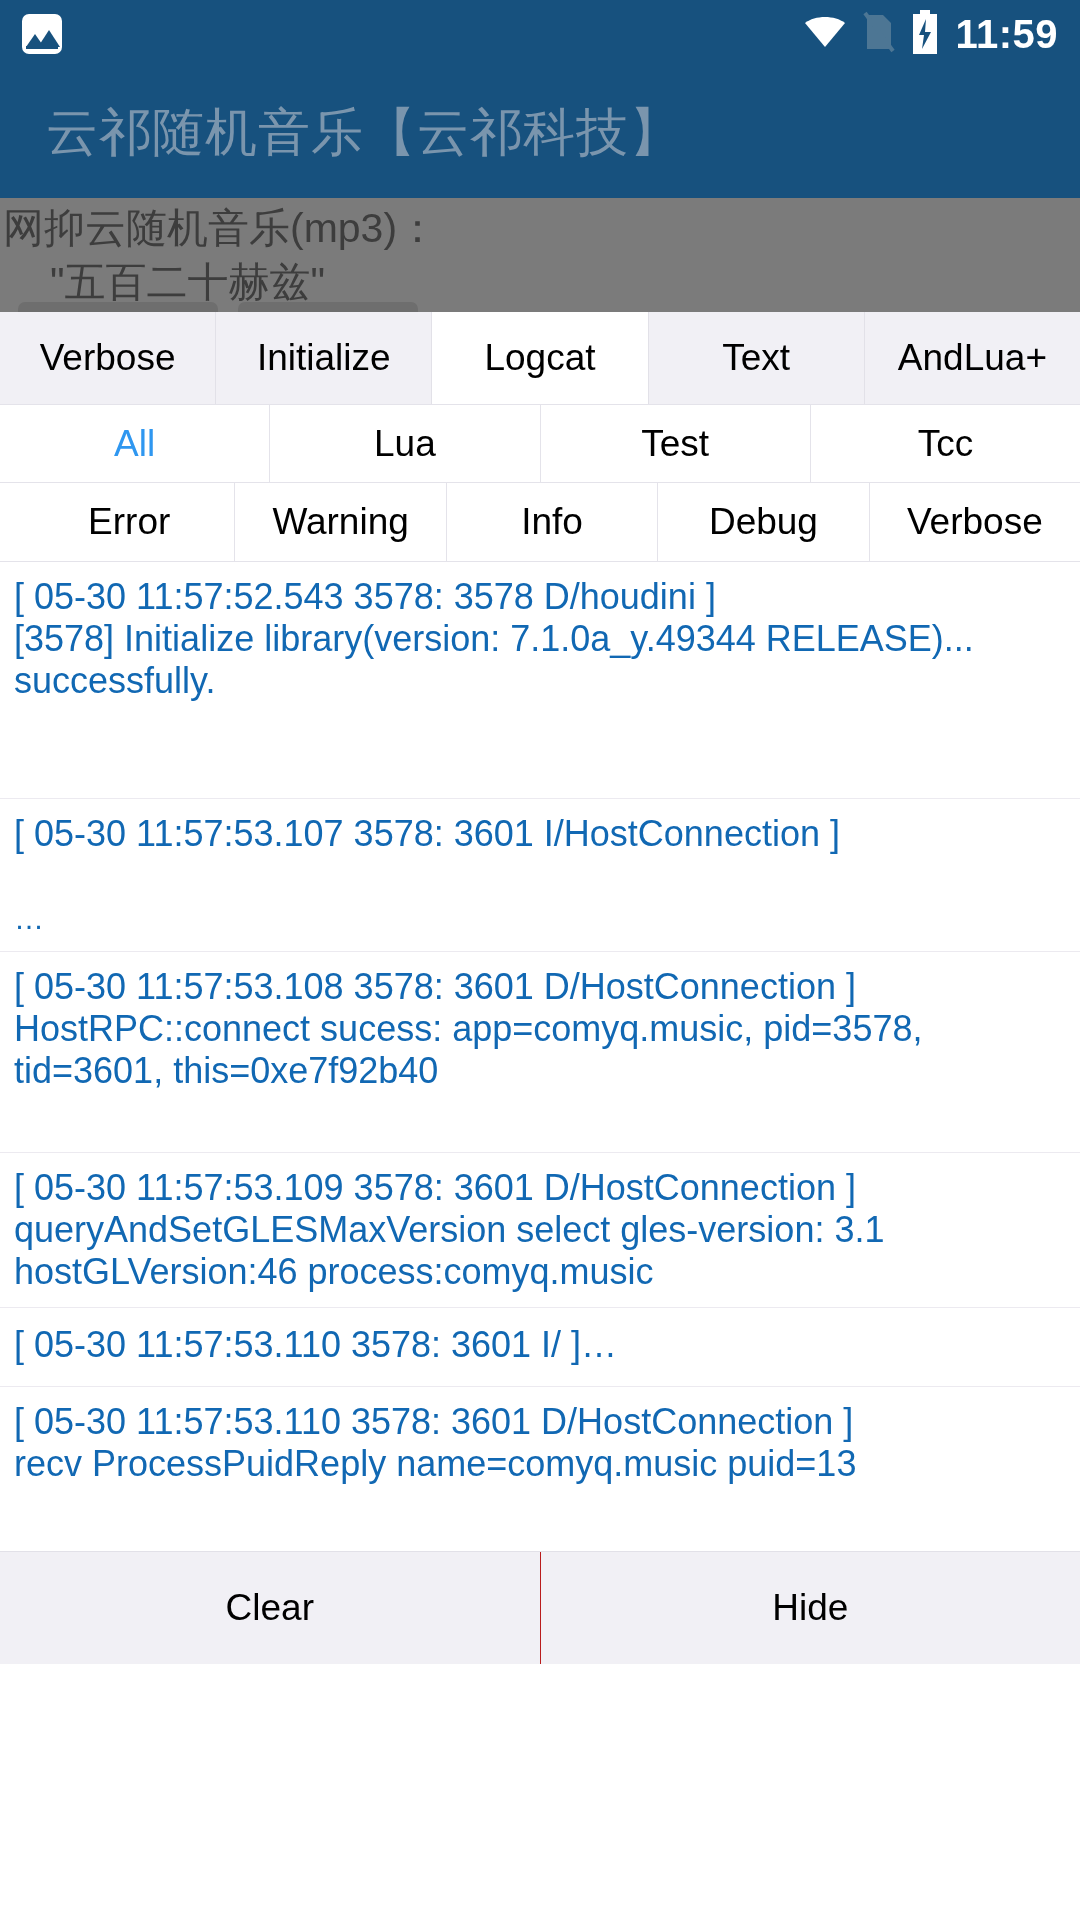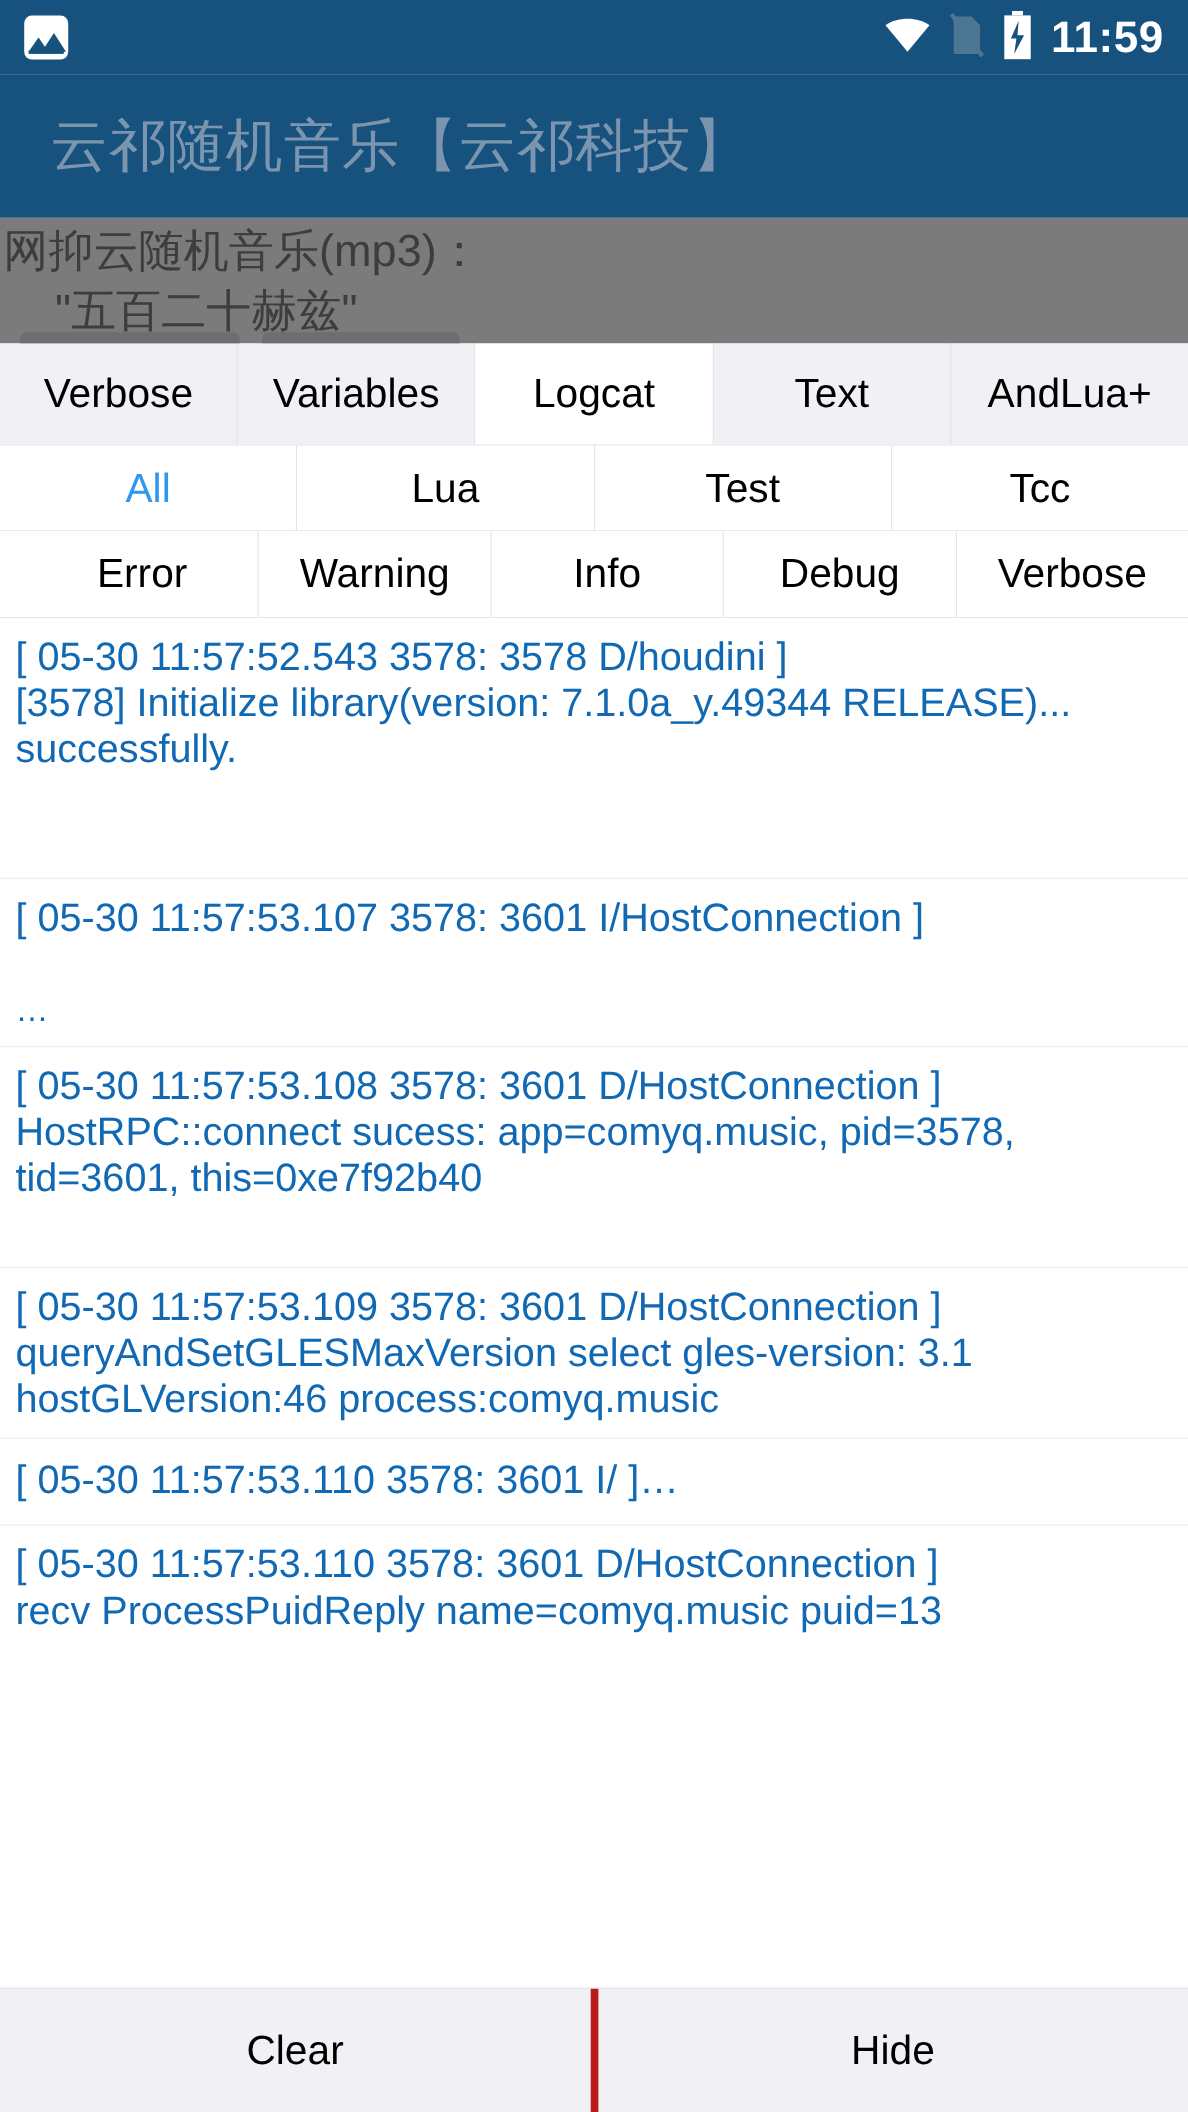--- a/index.html
+++ b/index.html
@@ -2,21 +2,21 @@
 <html><head>
 <meta charset="utf-8">
 <style>
   * { margin:0; padding:0; box-sizing:border-box; }
   html, body {
     width:1080px; height:1920px;
     font-family:"Liberation Sans", sans-serif;
     background:#ffffff;
     overflow:hidden;
   }
-  #screen { position:relative; width:1080px; height:1920px; display:flex; flex-direction:column; }
+  #screen { position:relative; width:1080px; height:1664px; display:flex; flex-direction:column; }
 
   
   .statusbar {
     height:68px; background:#17517e; flex:0 0 68px;
     display:flex; align-items:center; padding:0 22px;
   }
   .sb-left { display:flex; align-items:center; gap:10px; }
   .sb-right { margin-left:auto; display:flex; align-items:center; gap:16px; }
   .sb-time { color:#ffffff; font-size:40px; font-weight:bold; letter-spacing:0.5px; line-height:1; }
 
@@ -105,21 +105,21 @@
 
   
   .bottombar {
     position:absolute; left:0; bottom:0; width:1080px; height:113px;
     background:#f1f0f5; display:flex; border-top:1px solid #e2e1e8;
   }
   .bottombar .bbtn {
     flex:1 1 0; display:flex; align-items:center; justify-content:center;
     font-size:37px; color:#000000;
   }
-  .bottombar .bbtn:first-child { border-right:7px solid #b91c1c; }
+  .bottombar .bbtn:first-child { border-right:1px solid #b91c1c; }
 </style>
 </head>
 <body>
 
 <div id="screen">
 
   <div class="statusbar">
     <div class="sb-left">
       <span class="icon-photo">
           <span class="base"></span>
@@ -154,21 +154,21 @@
 
   <div class="dimmed">
     <div class="dim-line1">网抑云随机音乐(mp3)：</div>
     <div class="dim-line2">"五百二十赫兹"</div>
     <div class="dim-btn b1"></div>
     <div class="dim-btn b2"></div>
   </div>
 
   <div class="tabrow row1">
     <div class="tab">Verbose</div>
-    <div class="tab">Variables</div>
+    <div class="tab">Initialize</div>
     <div class="tab selected">Logcat</div>
     <div class="tab">Text</div>
     <div class="tab">AndLua+</div>
   </div>
 
   <div class="tabrow row2">
     <div class="tab active-blue">All</div>
     <div class="tab">Lua</div>
     <div class="tab">Test</div>
     <div class="tab">Tcc</div>

